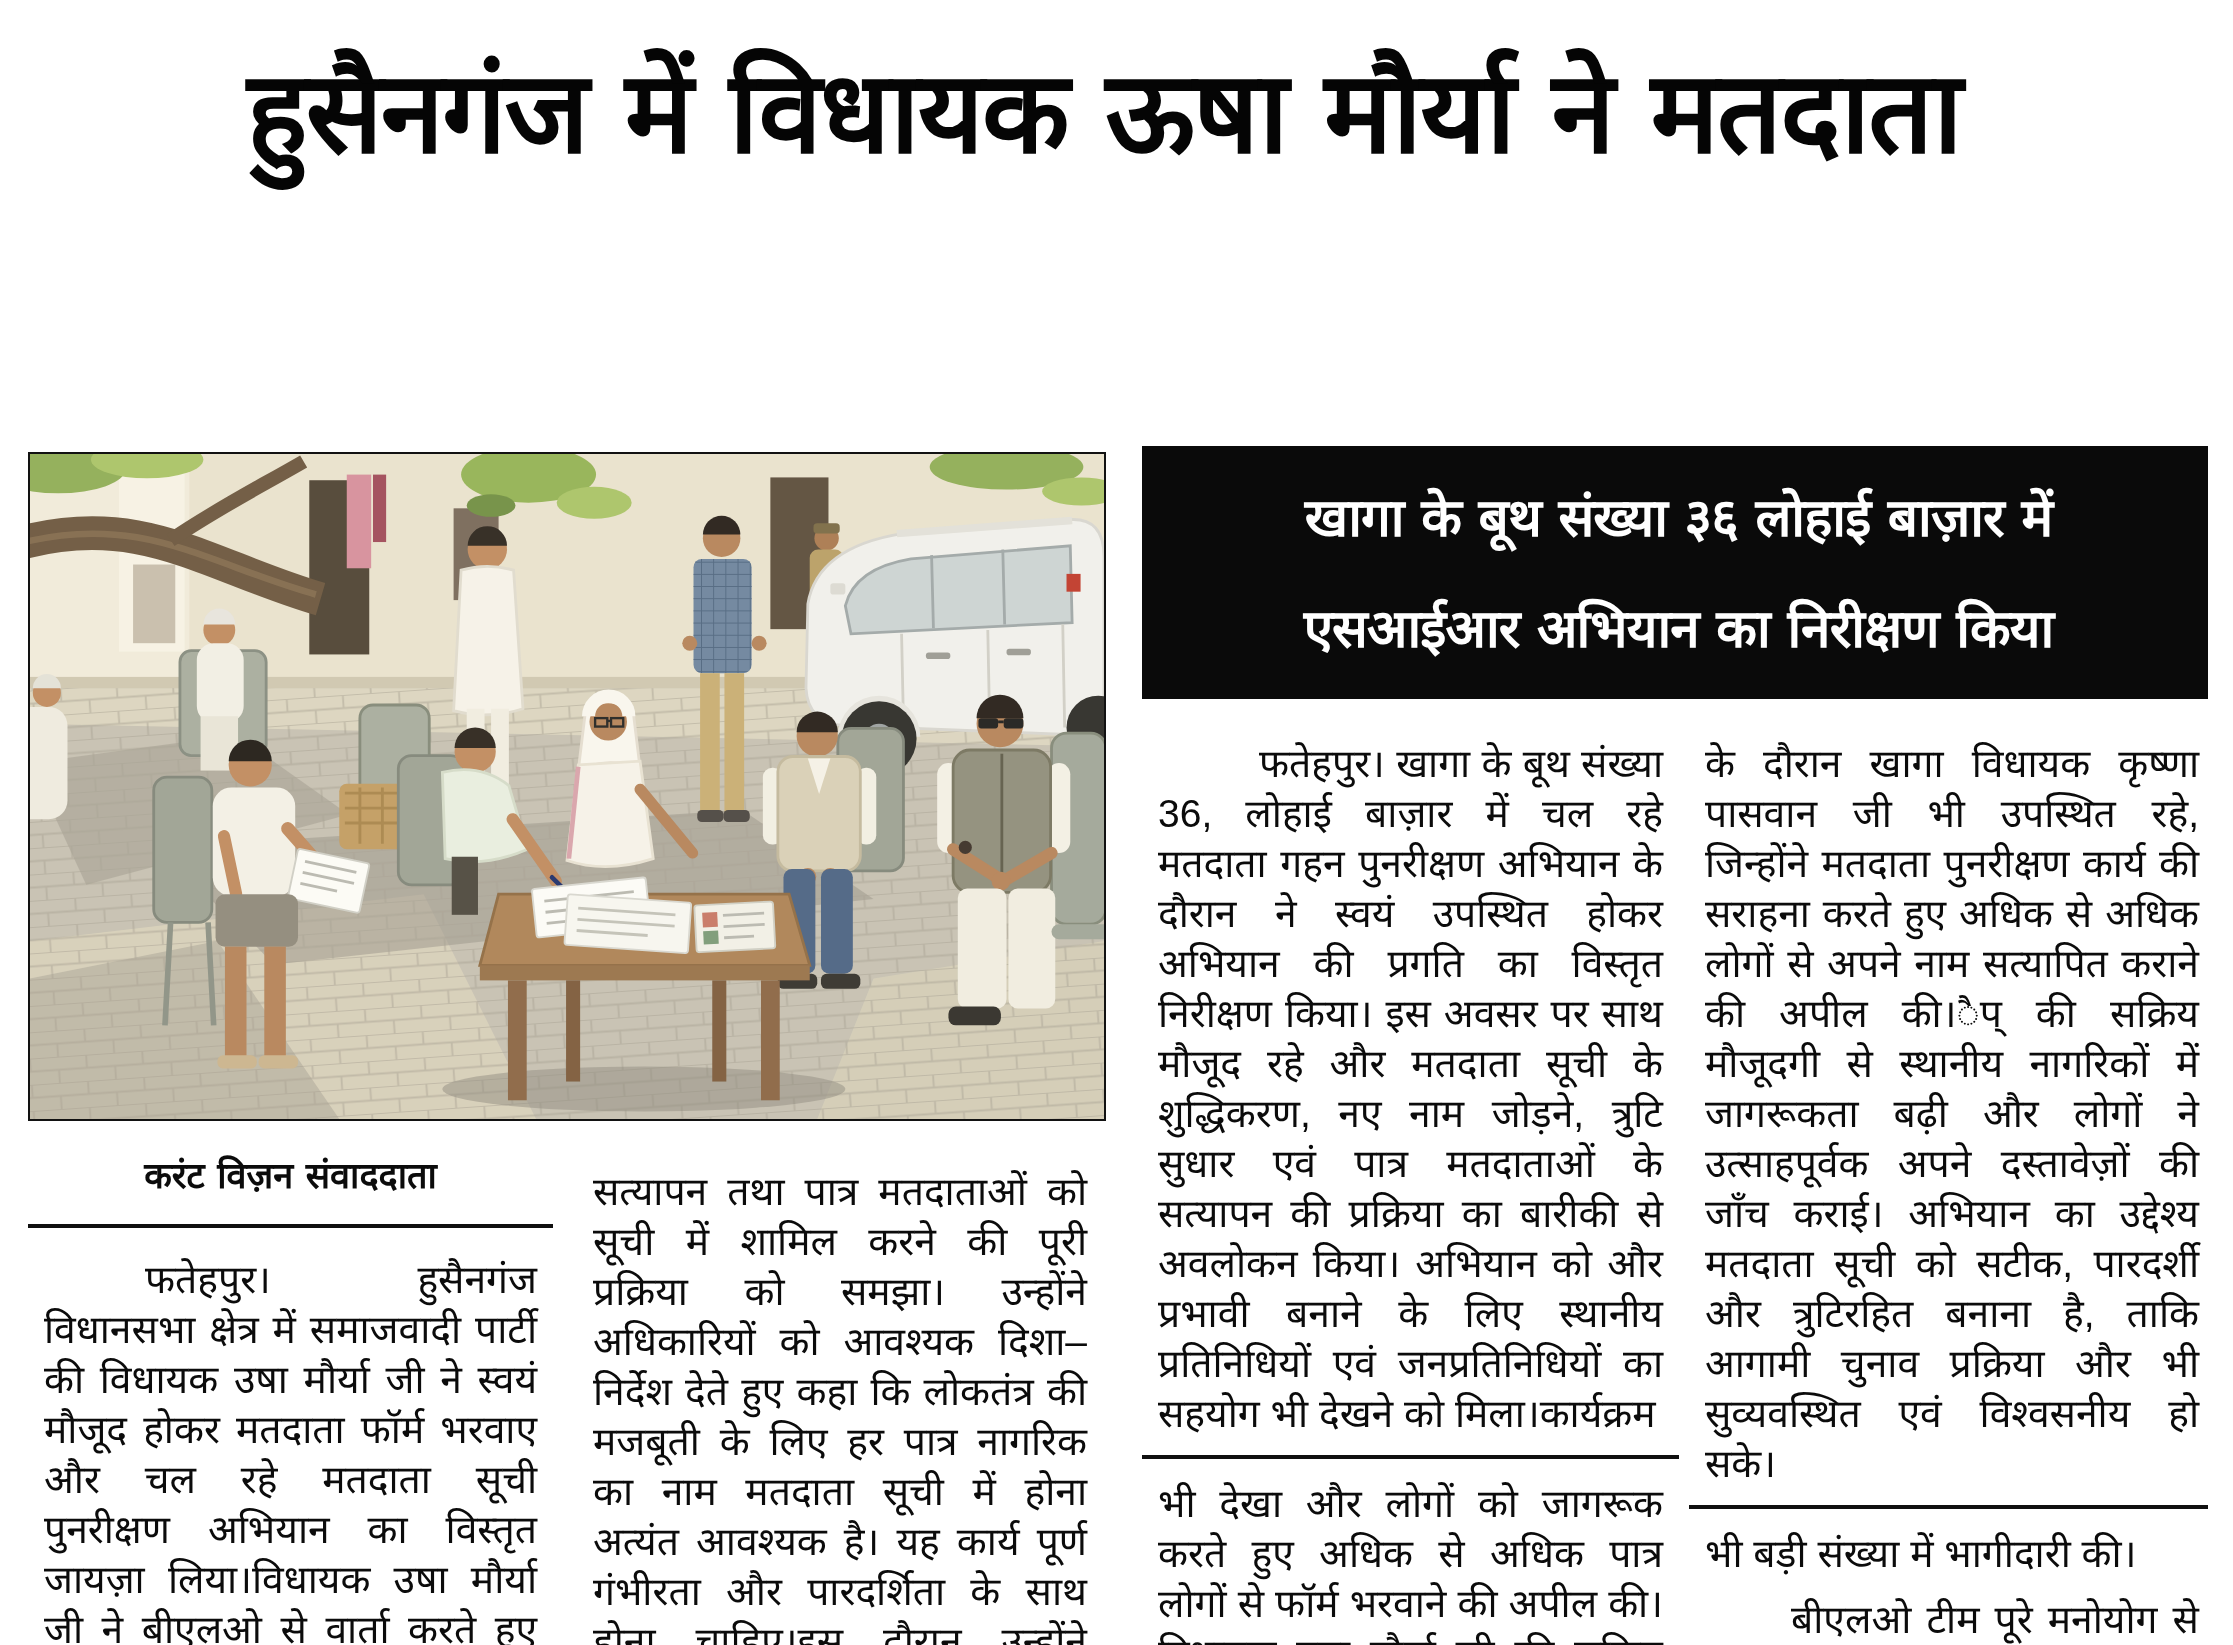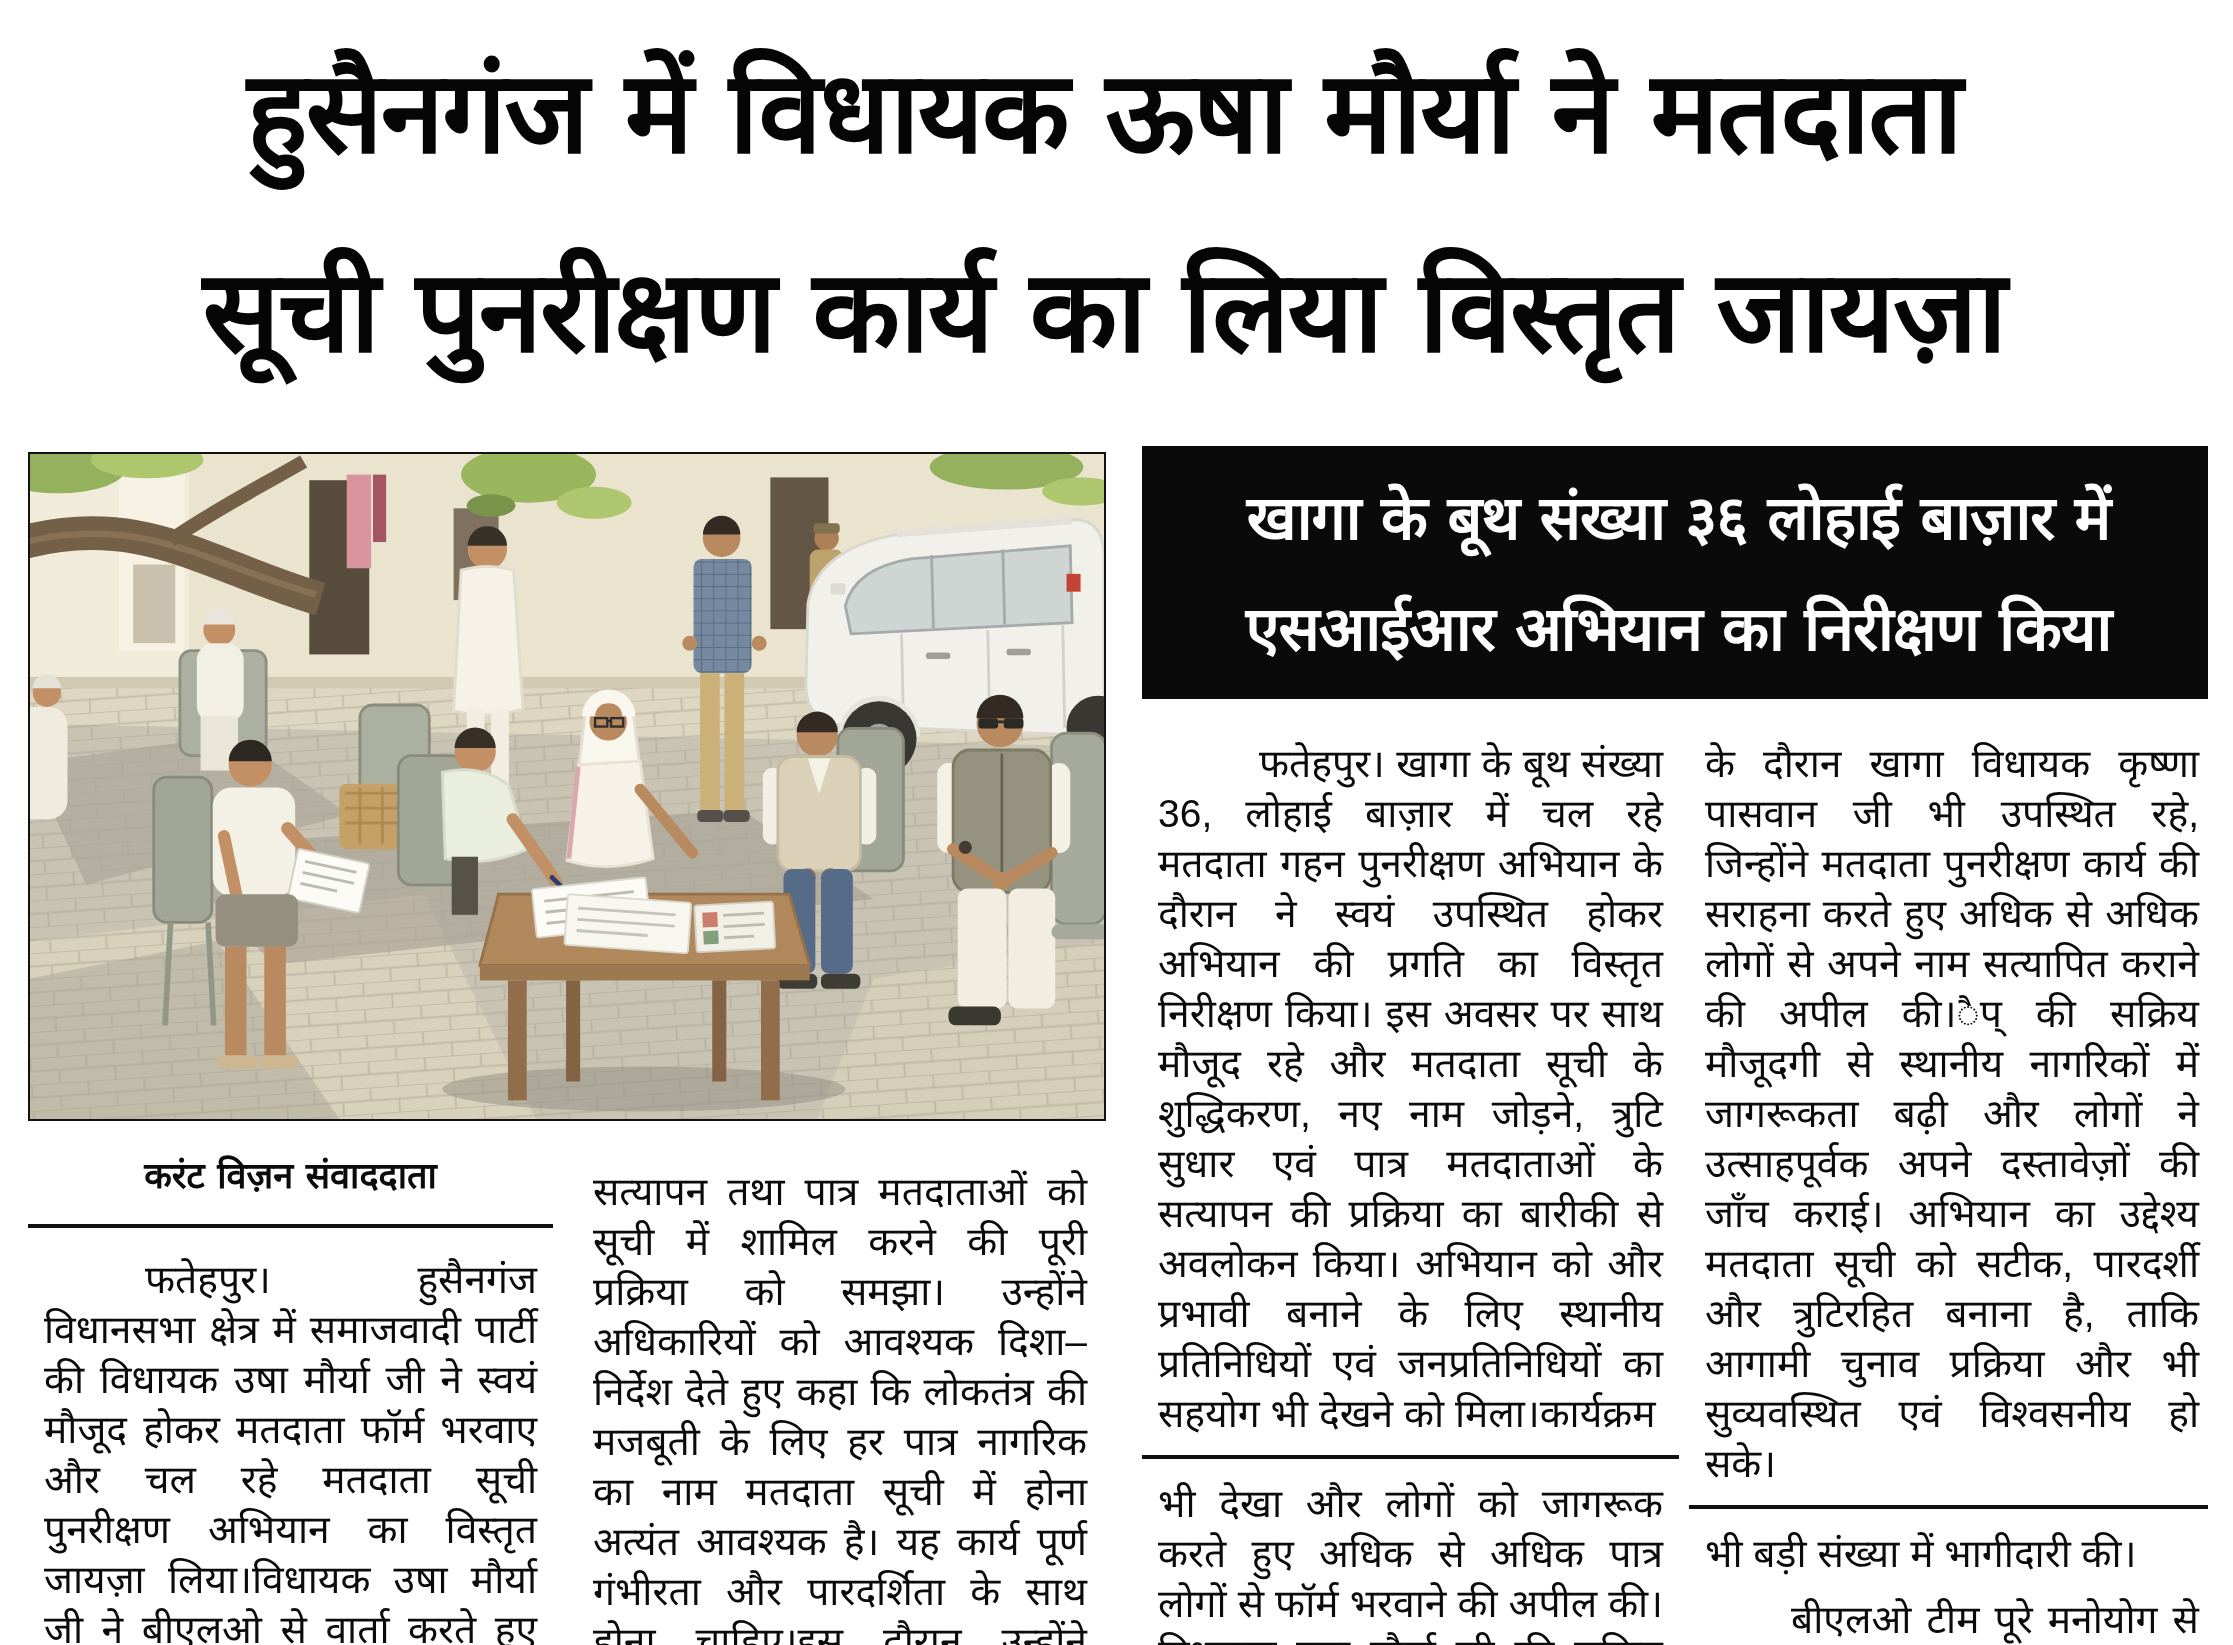--- a/index.html
+++ b/index.html
@@ -36,21 +36,21 @@
   
   .subhead{
     position:absolute;left:1142px;top:446px;
     width:1073px;height:253px;
     background:#0a0a0a;color:#ffffff;
     display:flex;flex-direction:column;
     justify-content:center;align-items:center;
     text-align:center;
     font-family:"DejaVu Serif","Liberation Serif",serif;
     font-weight:800;
-    font-size:61px;line-height:111px;
+    font-size:53px;line-height:111px;
     letter-spacing:-0.9px;
   }
   
   .col{
     position:absolute;
     font-size:39px;
     line-height:50px;
     text-align:justify;
     color:#0b0b0b;
   }
@@ -74,21 +74,21 @@
     border-top:4.7px solid #101010;
     margin:23.4px 0 27px 0;
   }
   .rule.mid{margin:16px 0 19.7px 0;}
 </style>
 </head>
 <body>
 
 <div class="page">
 
-  <h1 class="headline"><span>हुसैनगंज में विधायक ऊषा मौर्या ने मतदाता</span><br><span>सूची पुनरीक्षण कार्य का लिया विस्तृत जायज़ा</span></h1>
+  <h1 class="headline"><span>हुसैनगंज में विधायक ऊषा मौर्या ने मतदाता</span><br></h1>
 
   <div class="photo">
     <svg viewBox="0 0 1146 710" preserveAspectRatio="none">
 
       <g>
         <rect x="0" y="0" width="1146" height="252" fill="#eae3d0"></rect>
         <rect x="0" y="0" width="170" height="250" fill="#f1ecdd"></rect>
         <rect x="95" y="15" width="70" height="196" fill="#f8f4e8"></rect>
         <rect x="110" y="118" width="45" height="84" fill="#8b7d68" opacity="0.45"></rect>
         <rect x="298" y="28" width="64" height="186" fill="#4d4234"></rect>

